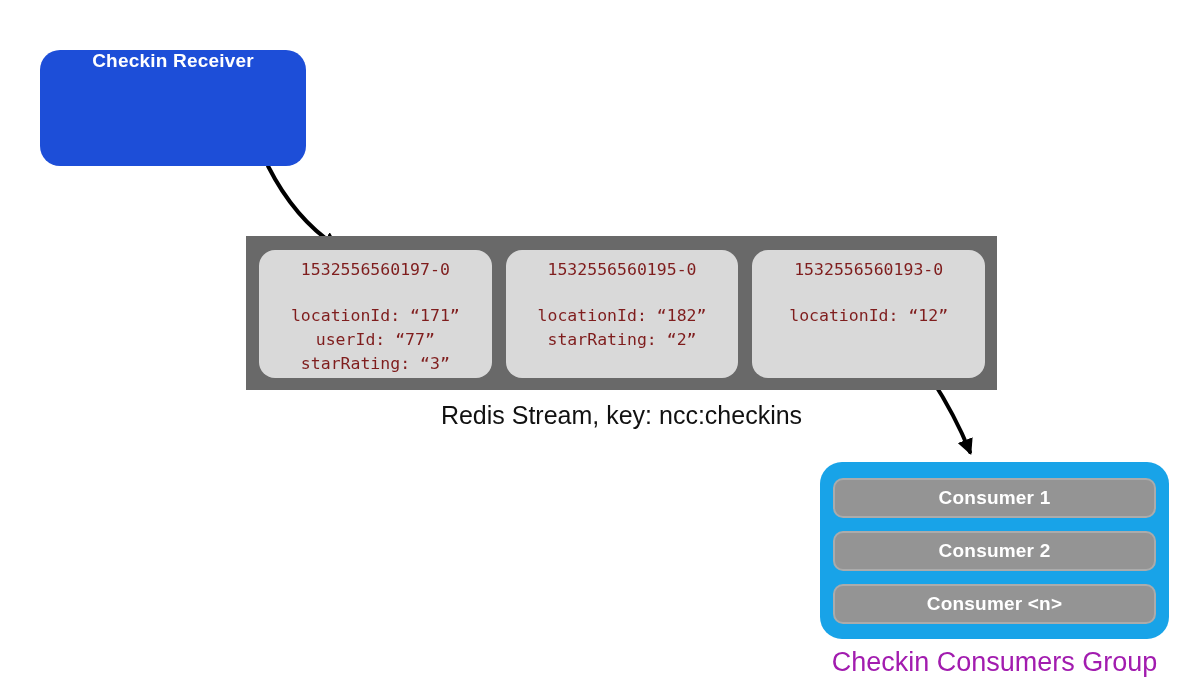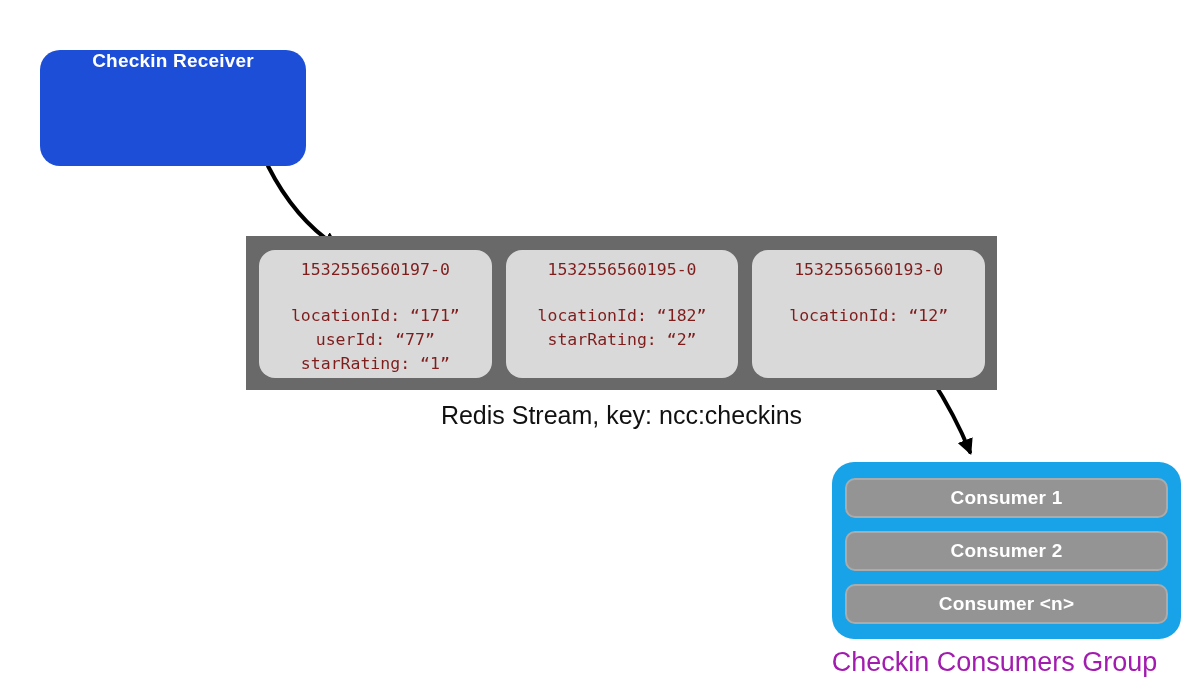--- a/index.html
+++ b/index.html
@@ -91,21 +91,20 @@
     position: absolute;
     left: 820px; top: 462px;
     width: 349px; height: 177px;
     background: #18a3e8;
     border-radius: 22px;
     box-sizing: border-box;
     padding: 16px 13px 15px 13px;
     display: flex;
     flex-direction: column;
     gap: 13px;
-    margin-left: 12px;
   }
   .consumer-bar {
     height: 40px;
     box-sizing: border-box;
     background: #949494;
     border: 2px solid #ababab;
     border-radius: 10px;
     display: flex;
     align-items: center;
     justify-content: center;
@@ -143,21 +142,21 @@
   <div class="receiver-box">
     <span class="receiver-label">Checkin Receiver</span>
   </div>
 
   <div class="stream-container">
 
     <div class="stream-entry">
       <div class="entry-id">1532556560197-0</div>
       <div class="entry-field">locationId: “171”</div>
       <div class="entry-field">userId: “77”</div>
-      <div class="entry-field">starRating: “1”</div>
+      <div class="entry-field">starRating: “3”</div>
     </div>
 
     <div class="stream-entry">
       <div class="entry-id">1532556560195-0</div>
       <div class="entry-field">locationId: “182”</div>
       <div class="entry-field">starRating: “2”</div>
     </div>
 
     <div class="stream-entry">
       <div class="entry-id">1532556560193-0</div>

